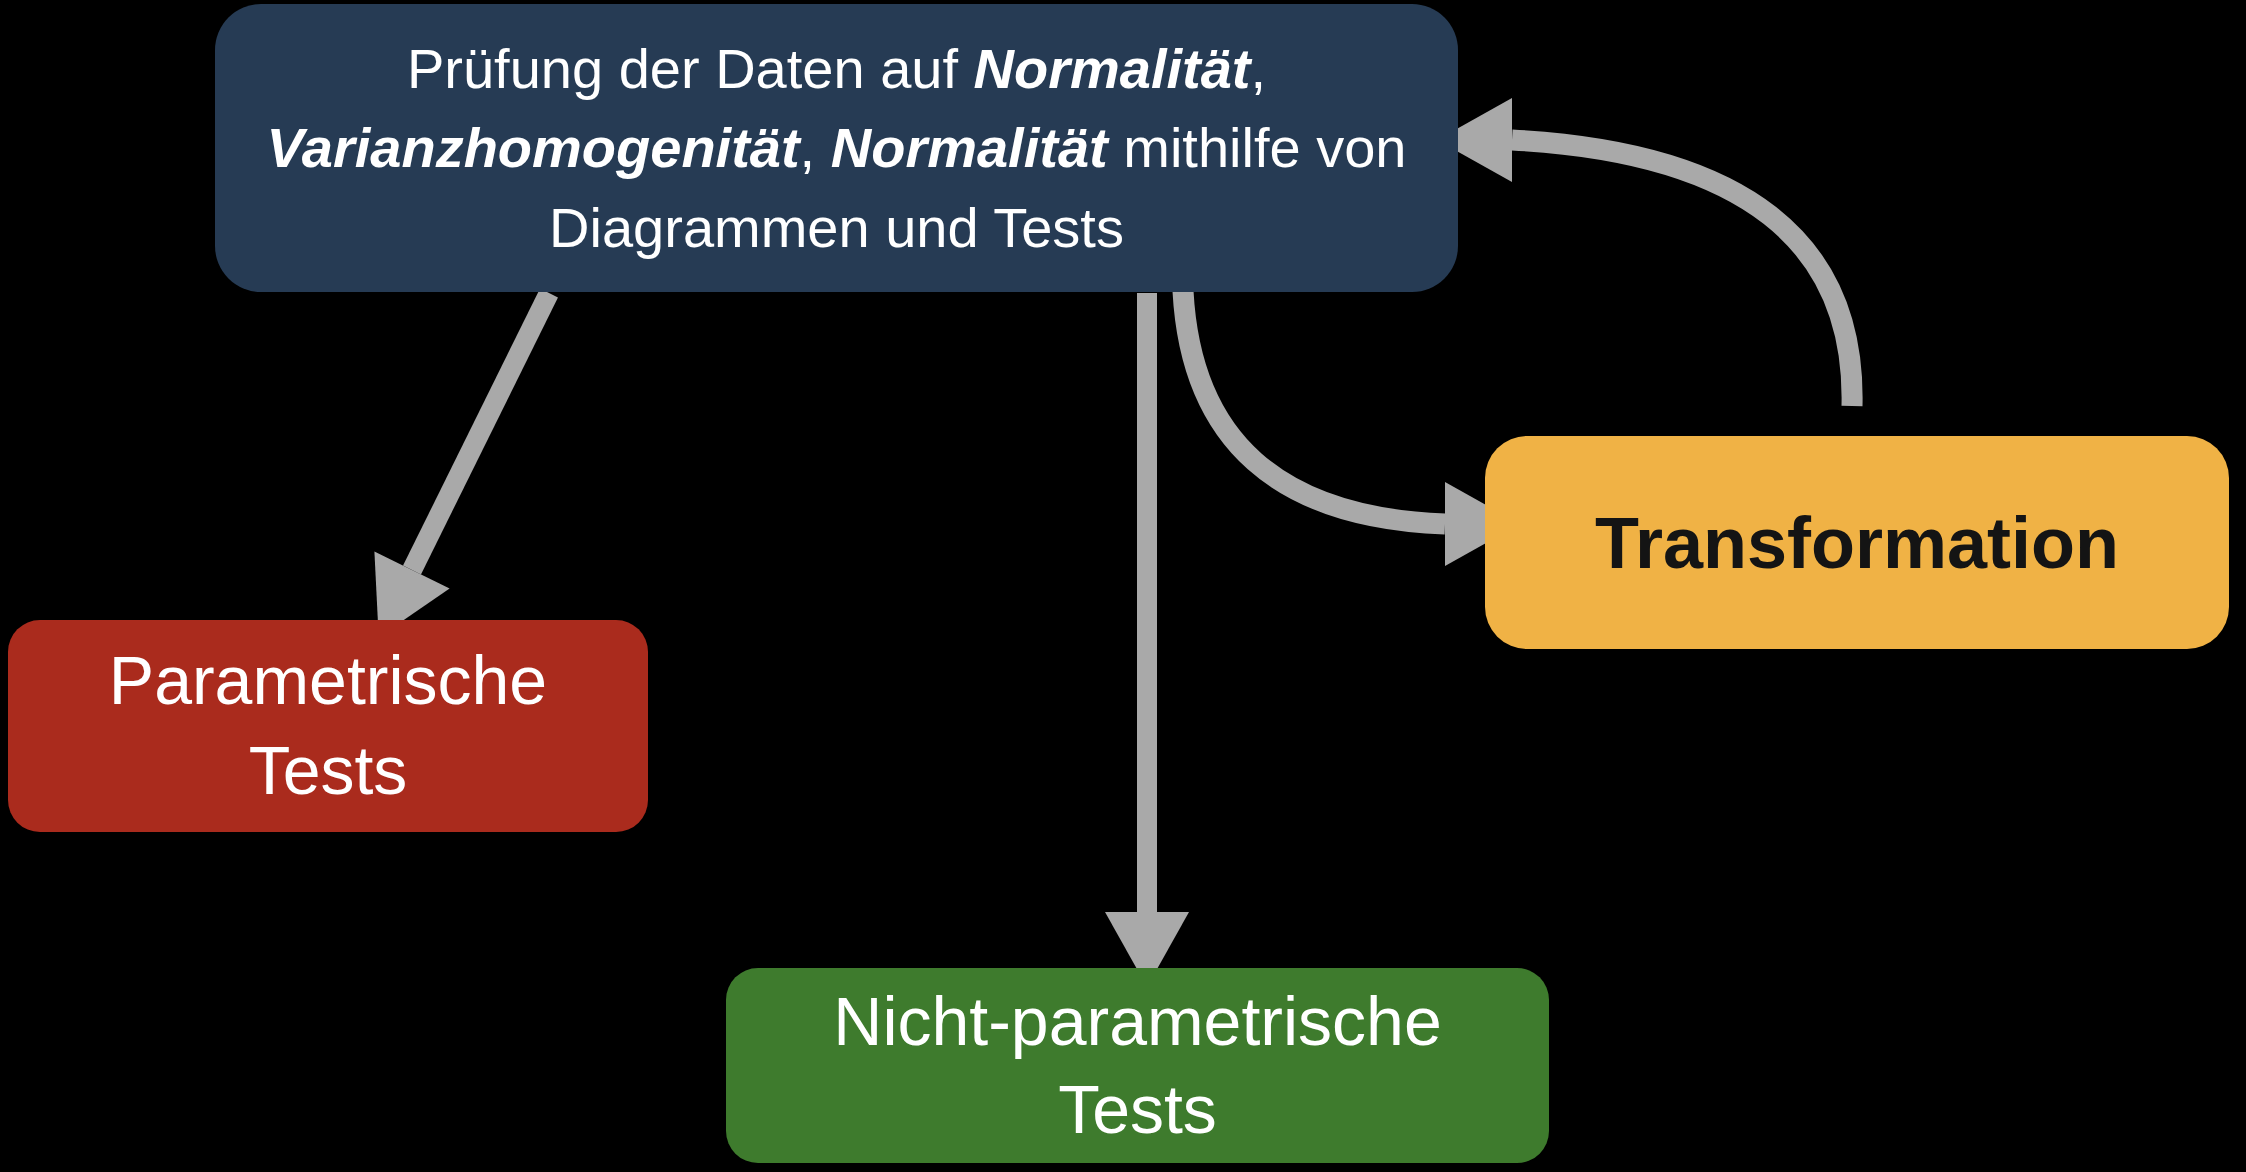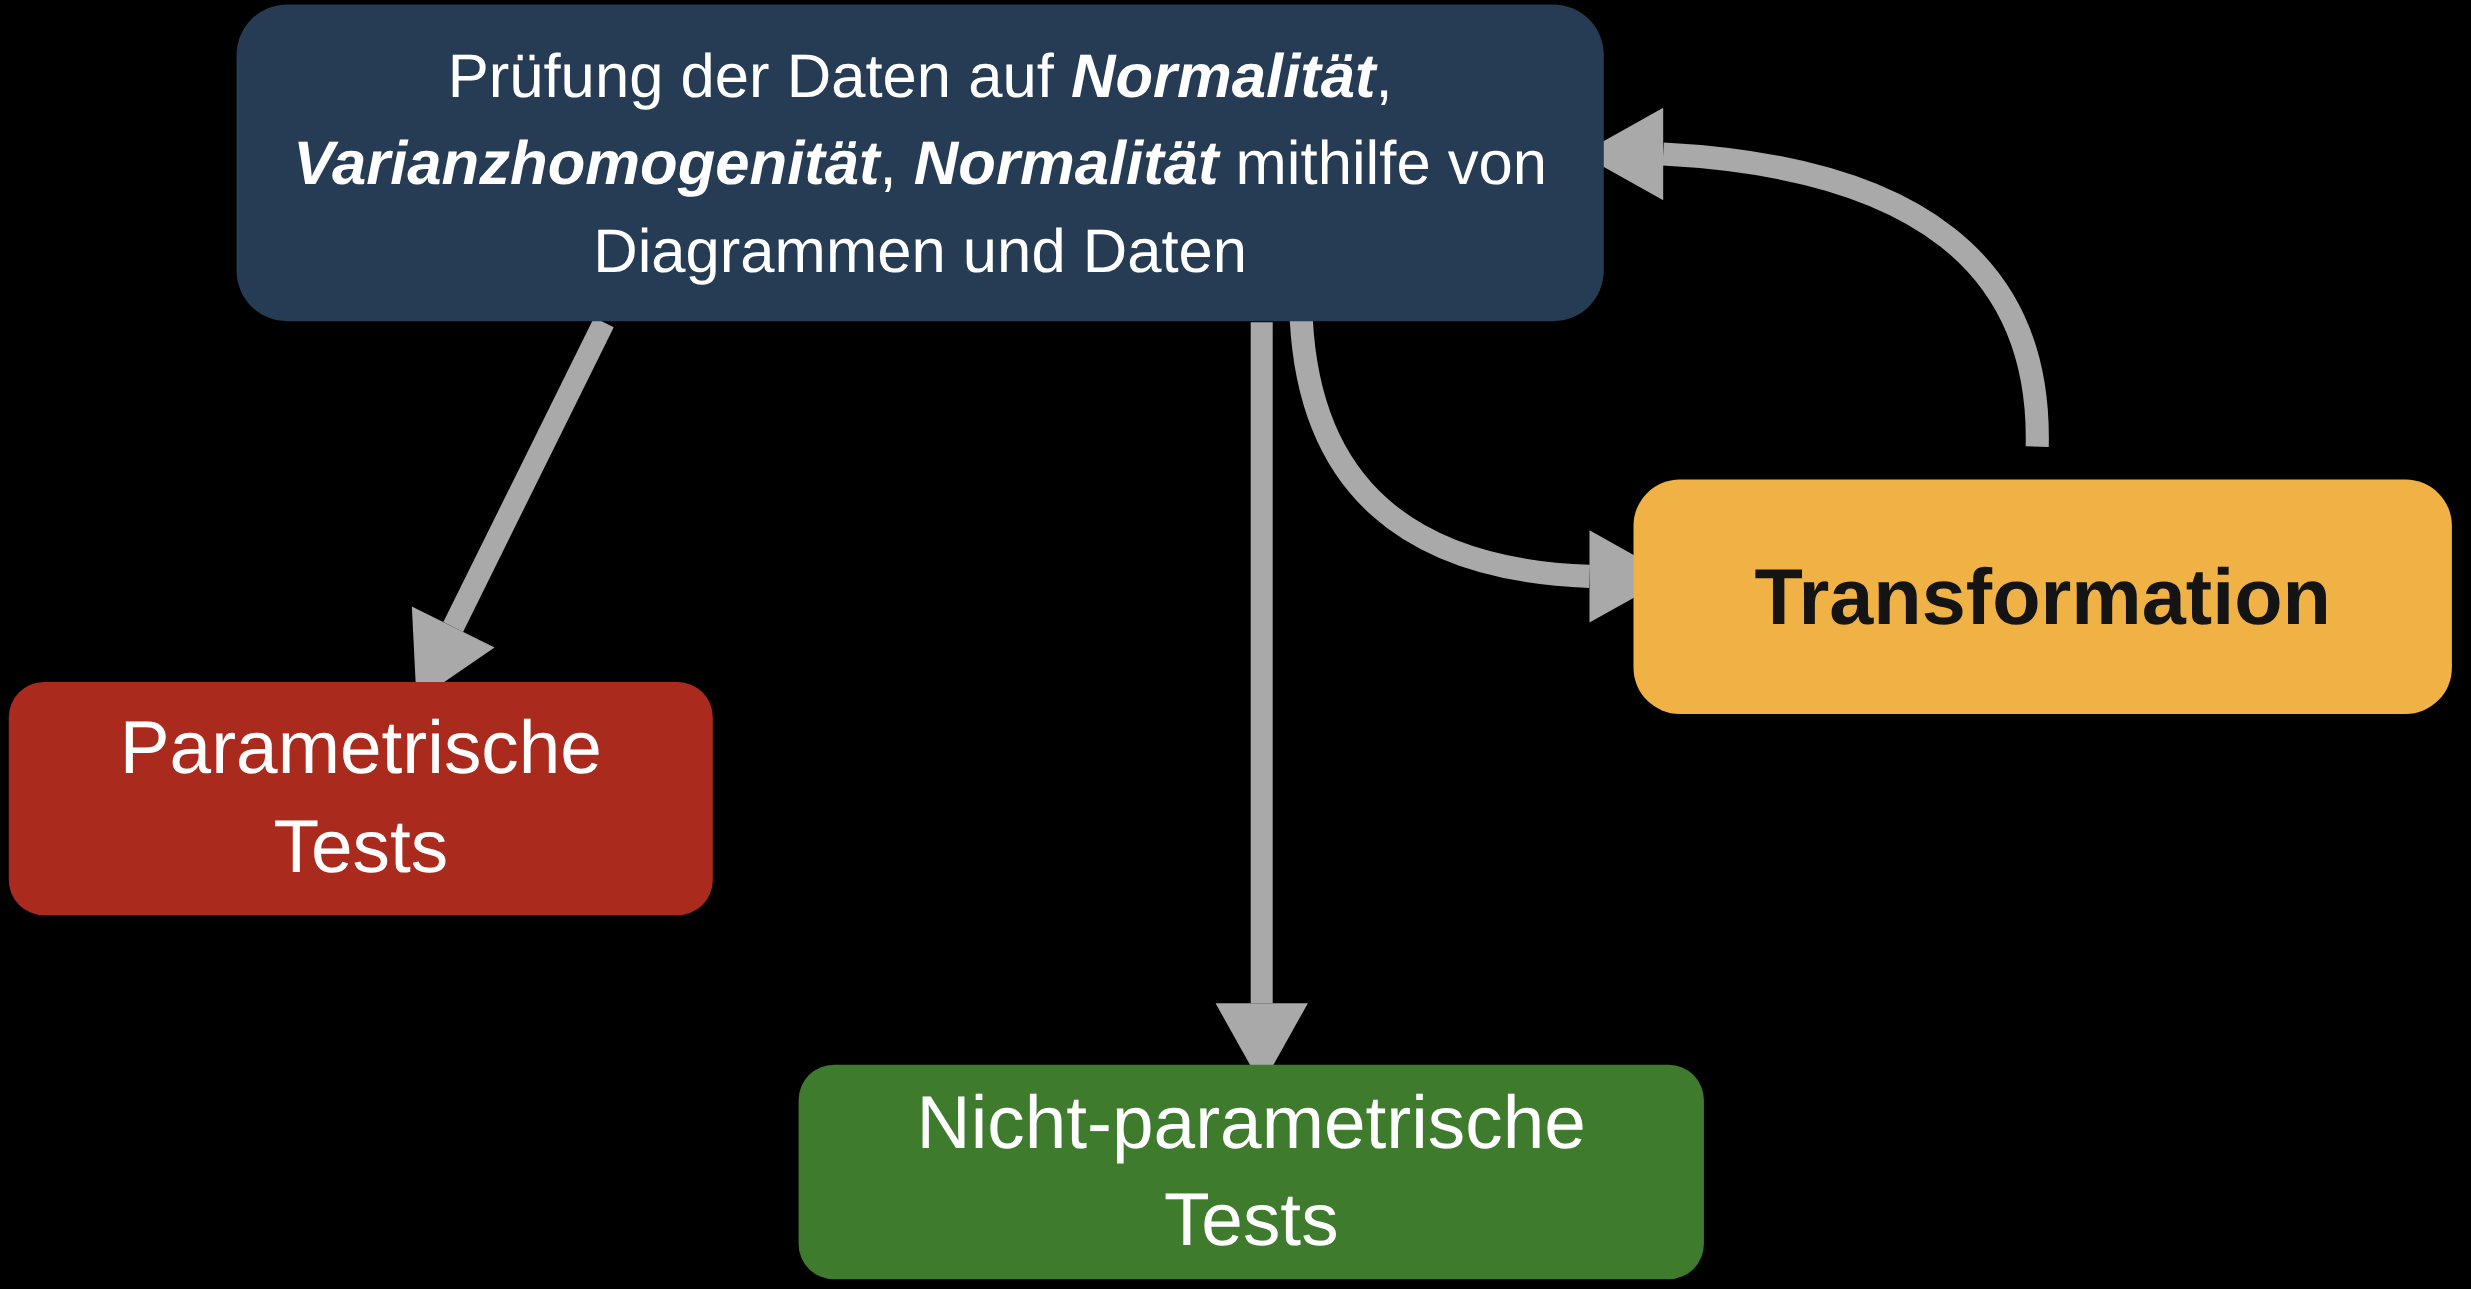--- a/index.html
+++ b/index.html
@@ -64,21 +64,21 @@
 
     <g>
       <path d="M1852,406 Q1858,158 1512,140" fill="none" stroke-width="21" stroke="#a9a9a9"></path>
       <polygon points="1437,140 1512,98 1512,182" fill="#a9a9a9"></polygon>
     </g>
   </svg>
 
   <div class="node" id="node-check">
     <div class="check-line"><span>Prüfung der Daten auf </span><span class="em">Normalität</span><span>,</span></div>
     <div class="check-line"><span class="em">Varianzhomogenität</span><span>, </span><span class="em">Normalität</span><span> mithilfe von</span></div>
-    <div class="check-line"><span>Diagrammen und Daten</span></div>
+    <div class="check-line"><span>Diagrammen und Tests</span></div>
   </div>
 
   <div class="node" id="node-parametric">
     <span>Parametrische Tests</span>
   </div>
 
   <div class="node" id="node-nonparametric">
     <span>Nicht-parametrische Tests</span>
   </div>
 

